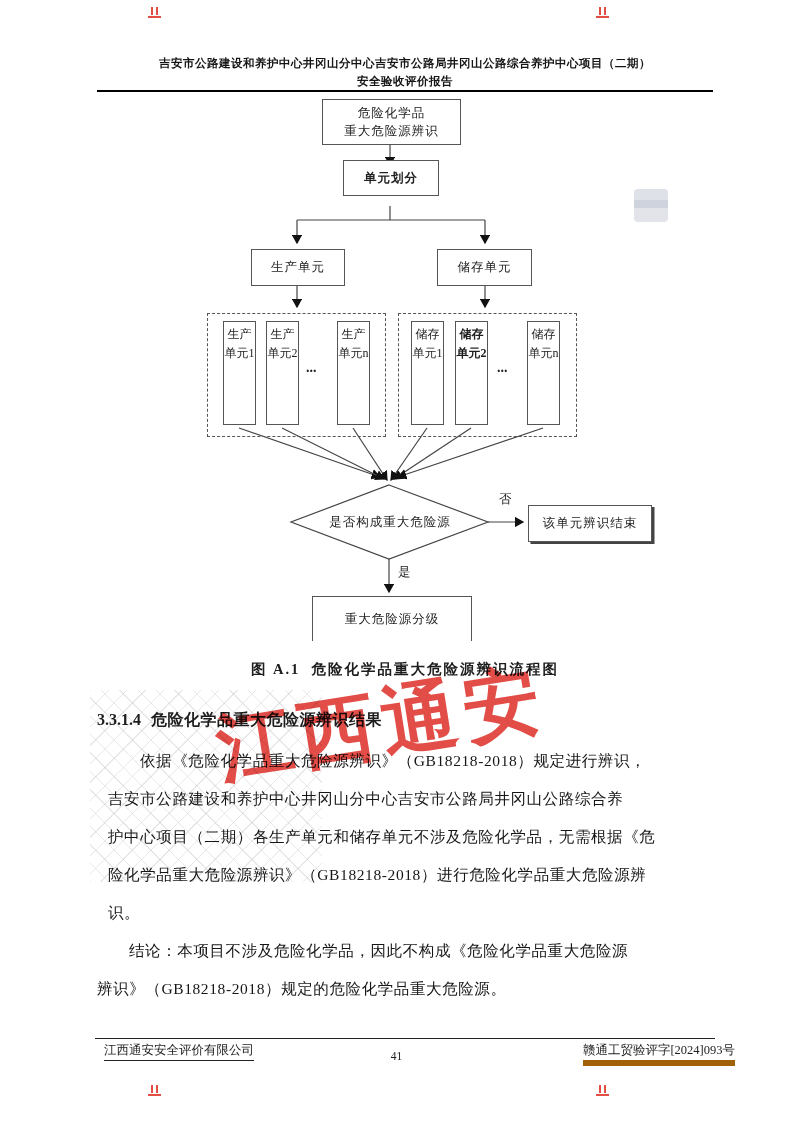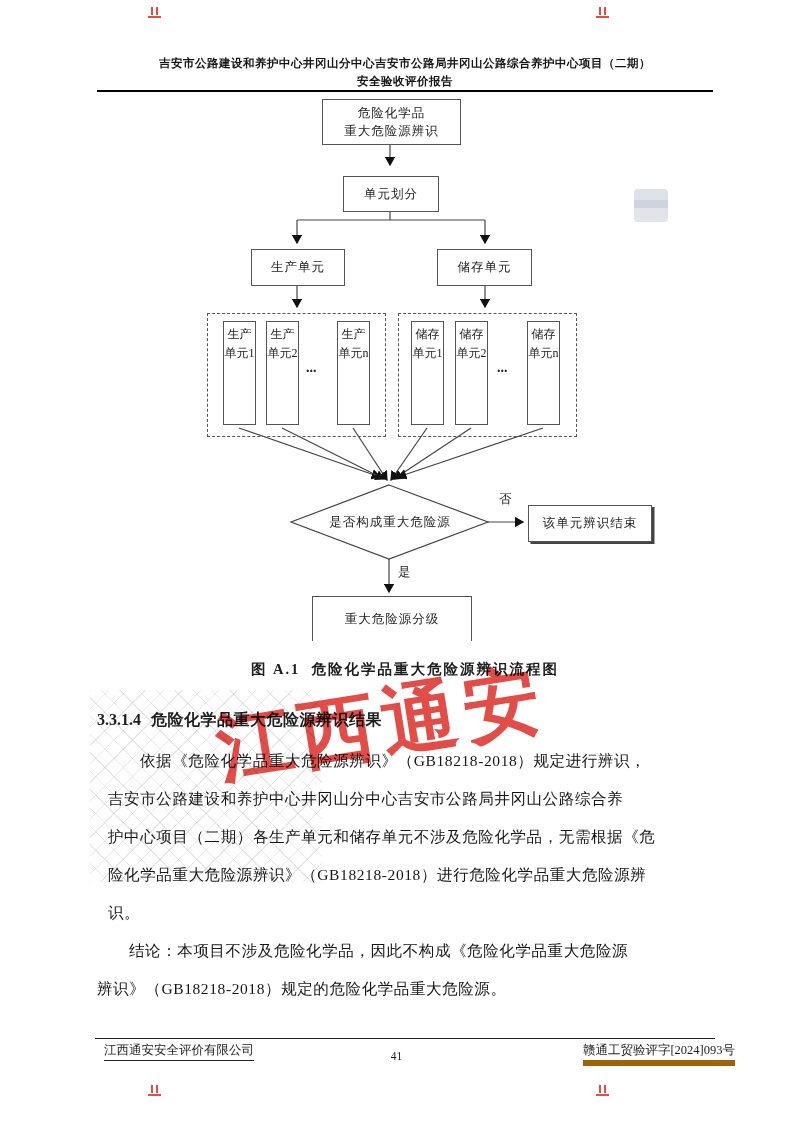--- a/index.html
+++ b/index.html
@@ -9,21 +9,21 @@
   .hdr-line{position:absolute;left:97px;width:616px;text-align:center;
             font-size:11.5px;font-weight:600;letter-spacing:.5px;color:#151515;}
   .hdr-line1{top:56px;}
   .hdr-line2{top:74px;}
   .hdr-rule{position:absolute;left:97px;top:90px;width:616px;border-bottom:2px solid #000;}
   
   .fc-box{position:absolute;border:1px solid #555;background:#fff;z-index:2;
           display:flex;flex-direction:column;align-items:center;justify-content:center;
           font-size:12.5px;color:#222;letter-spacing:1px;text-align:right;}
   .fc-start{left:322px;top:99px;width:137px;height:44px;line-height:18px;}
-  .fc-division{left:343px;top:176px;width:94px;height:34px;}
+  .fc-division{left:343px;top:160px;width:94px;height:34px;font-weight:bold;}
   .fc-prod{left:251px;top:249px;width:92px;height:35px;}
   .fc-stor{left:437px;top:249px;width:93px;height:35px;}
   .fc-dashed{position:absolute;border:1px dashed #555;background:transparent;z-index:2;}
   .fc-dash-left{left:207px;top:313px;width:177px;height:122px;}
   .fc-dash-right{left:398px;top:313px;width:177px;height:122px;}
   .fc-vbox{position:absolute;border:1px solid #555;background:#fff;z-index:3;
            width:33px;height:104px;top:321px;text-align:center;font-size:12px;
            line-height:19px;padding-top:3px;box-sizing:border-box;
            word-break:break-all;overflow:hidden;}
   .fc-dots{position:absolute;top:360px;z-index:3;font-size:14px;color:#222;font-weight:700;}
@@ -135,21 +135,21 @@
 
   <div class="fc-dashed fc-dash-left"></div>
   <div class="fc-dashed fc-dash-right"></div>
 
   <div class="fc-vbox" style="left:223px;">生产单元1</div>
   <div class="fc-vbox" style="left:266px;">生产单元2</div>
   <div class="fc-vbox" style="left:337px;">生产单元n</div>
   <div class="fc-dots" style="left:306px;">...</div>
 
   <div class="fc-vbox" style="left:411px;">储存单元1</div>
-  <div class="fc-vbox" style="left:455px;">储存单元2</div>
+  <div class="fc-vbox" style="left:455px;font-weight:bold;">储存单元2</div>
   <div class="fc-vbox" style="left:527px;">储存单元n</div>
   <div class="fc-dots" style="left:497px;">...</div>
 
   <div class="fc-diamond-label">是否构成重大危险源</div>
   <div class="fc-branch fc-no">否</div>
   <div class="fc-branch fc-yes">是</div>
   <div class="fc-box fc-end">该单元辨识结束</div>
   <div class="fc-box fc-grade">重大危险源分级</div>
 
   <div class="caption">图 A.1  危险化学品重大危险源辨识流程图</div>

